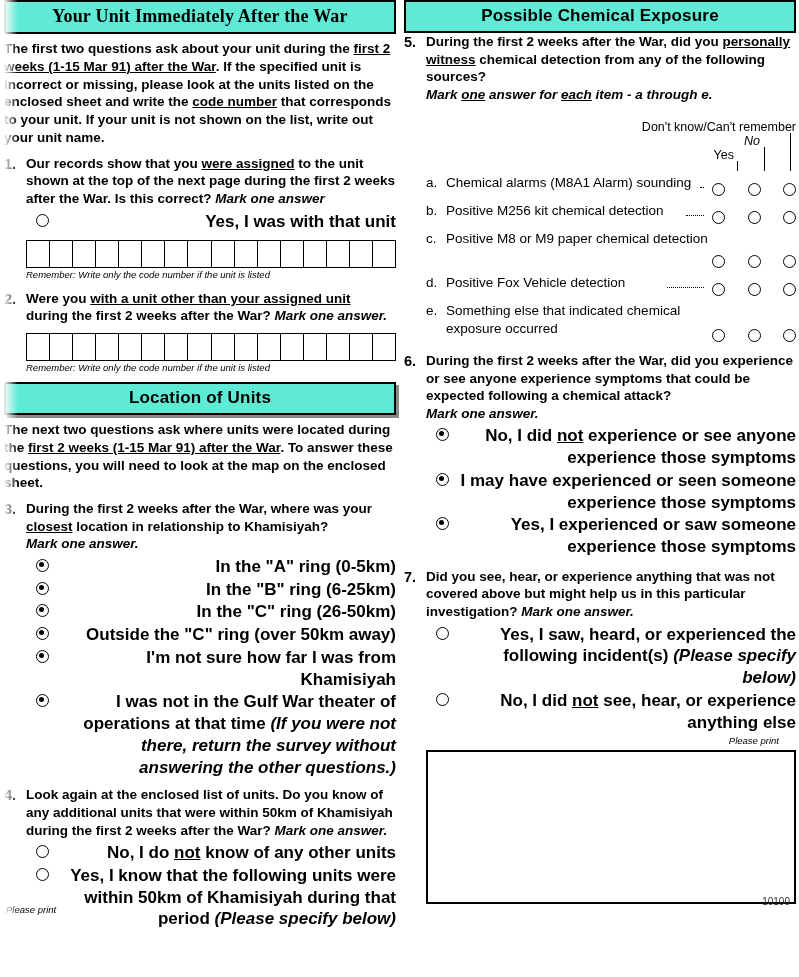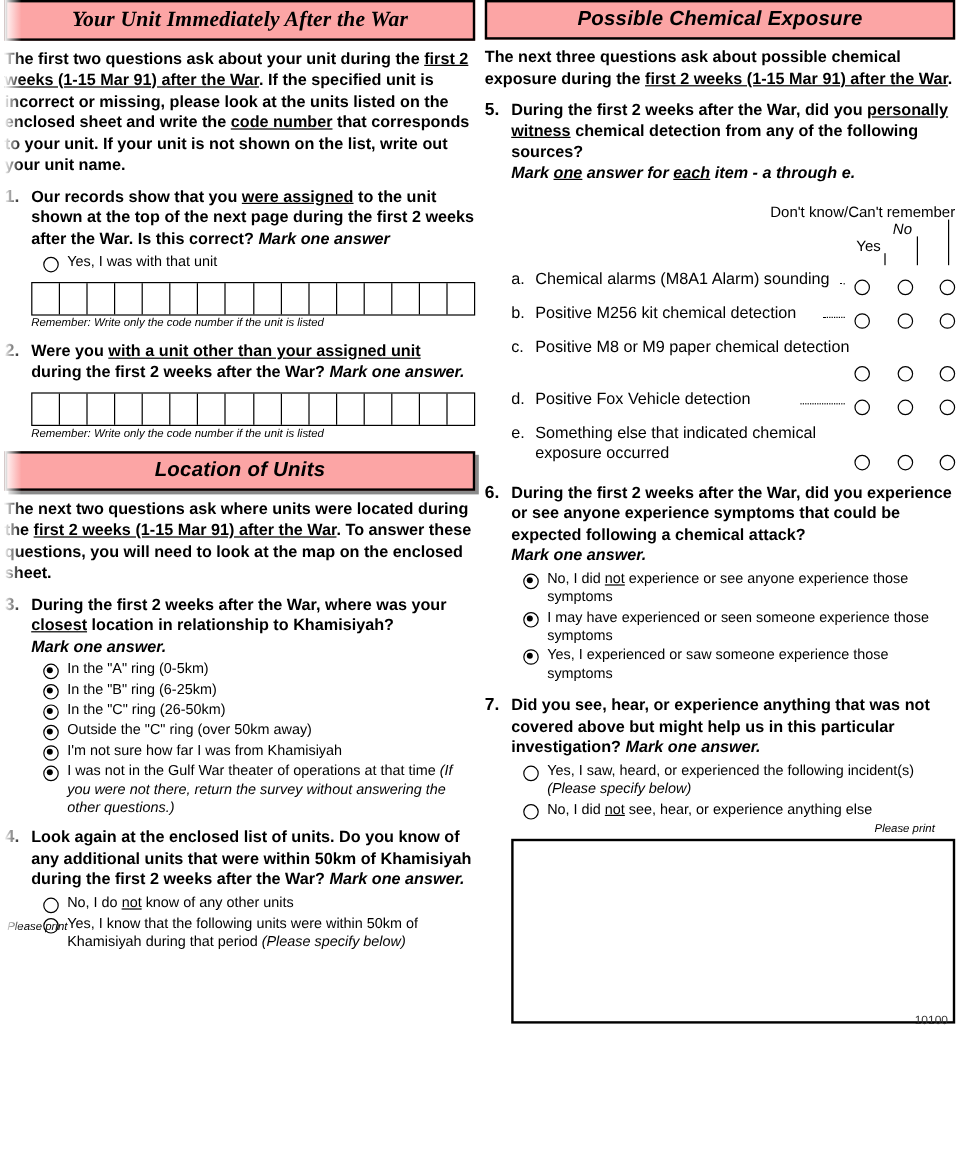--- a/index.html
+++ b/index.html
@@ -16,23 +16,22 @@
   .col-left{left:4px;width:392px;}
   .col-right{left:404px;width:392px;}
 
   
   .sect-head{
     border:2px solid #000;
     text-align:center;
     font-weight:bold;
     font-size:17px;
     padding:4px 2px 5px;
-    background:#fca5a5;
+    background:#5eead4;
     letter-spacing:.2px;
-    font-style:italic;
   }
   .sect-head.serif{font-family:"Liberation Serif", serif;font-size:18px;}
   .sect-head.shadow{box-shadow:3px 3px 0 #8a8a8a;text-align:center;}
 
   .intro{
     font-size:13.5px;line-height:1.32;
     margin:6px 0 8px 0;
     font-weight:bold;
   }
   u{text-decoration:underline;}
@@ -49,22 +48,22 @@
     font-weight:bold;
     font-size:14.5px;
   }
   .qbody{margin-left:22px;}
   .qtext{font-weight:bold;}
   .ital{font-style:italic;}
 
   .opts{margin:3px 0 0 10px;}
   .opt{
     display:flex;align-items:flex-start;
-    font-size:12px;line-height:1.28;
-    margin:1px 0;font-weight:normal;
+    font-size:17px;line-height:1.28;
+    margin:1px 0;font-weight:bold;text-align:right;
   }
   .bub{
     flex:0 0 auto;
     width:11px;height:11px;
     border:1.3px solid #000;
     border-radius:50%;
     margin:3px 7px 0 0;
     background:#fff;
     position:relative;
   }
@@ -274,24 +273,20 @@
 
     <div class="pleaseprint left" style="position:absolute;bottom:18px;left:2px;">Please  print</div>
 
     <div class="smudge"></div>
   </div>
 
   <div class="col col-right">
 
     <div class="sect-head">Possible Chemical Exposure</div>
 
-    <div class="intro">
-      The next three questions ask about possible chemical exposure during the
-      <u>first 2 weeks (1-15 Mar 91) after the War</u>.
-    </div>
 
     <div class="q">
       <div class="qnum">5.</div>
       <div class="qbody">
         <span class="qtext">
           During the first 2 weeks after the War,  did you <u>personally witness</u> chemical detection from any of the following sources?
         </span>
         <div class="ital qtext">
           Mark <u>one</u> answer for <u>each</u> item - a through e.
         </div>

